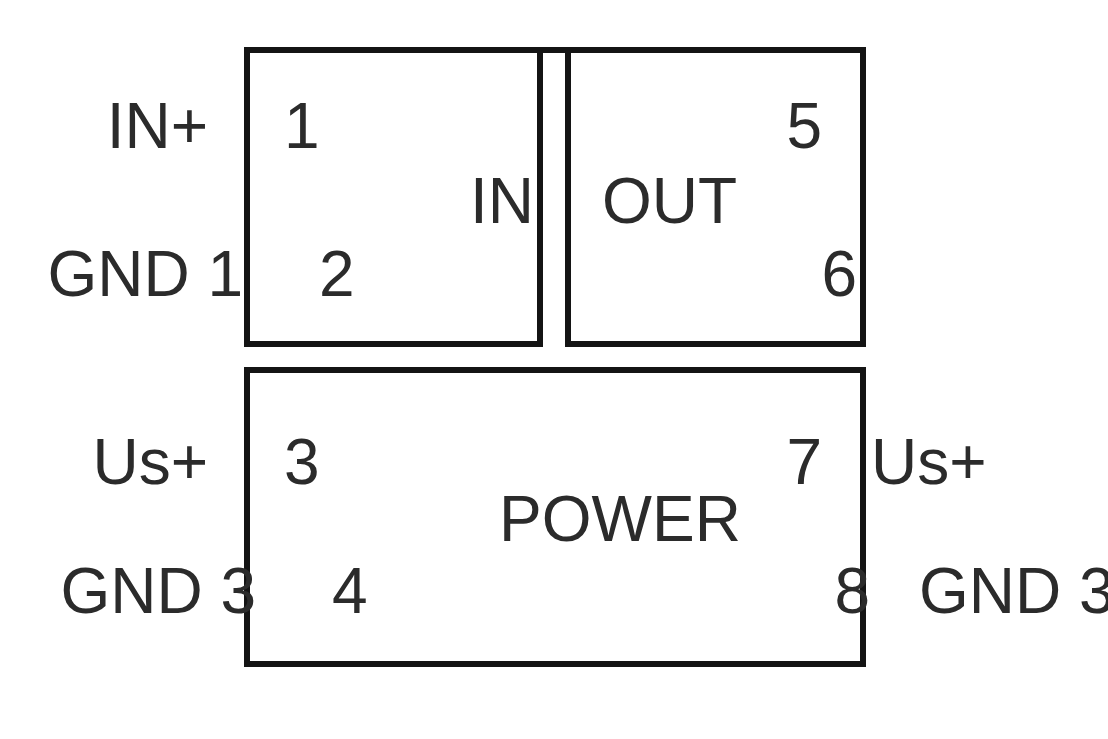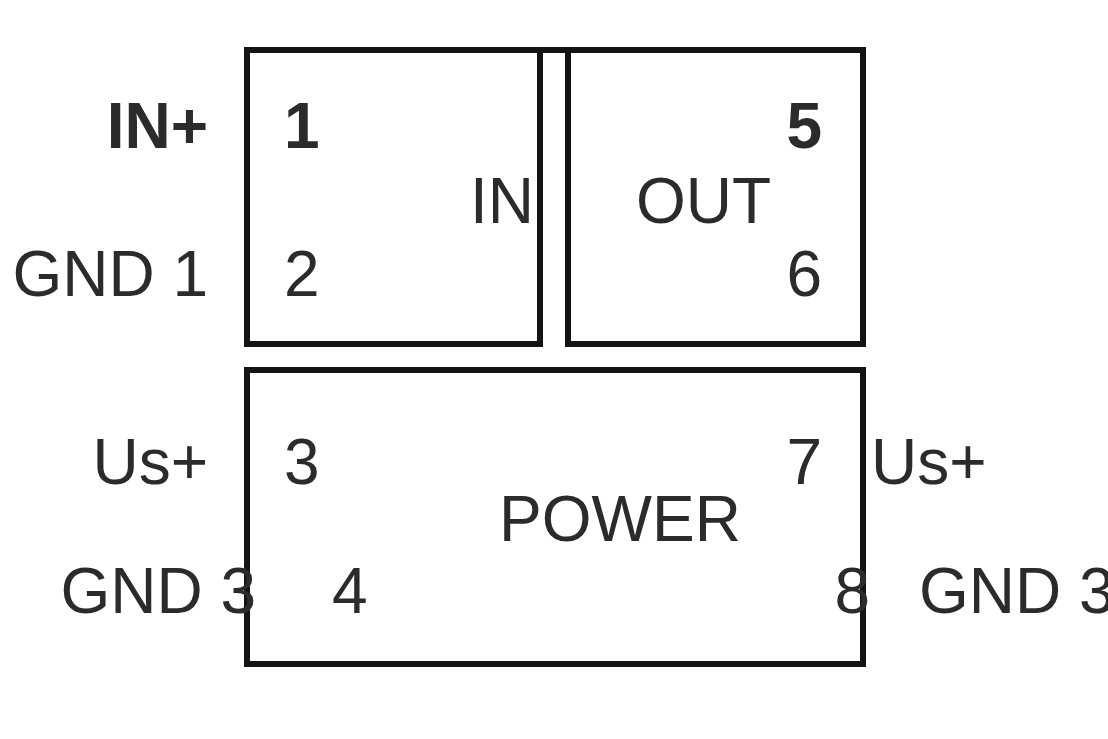--- a/index.html
+++ b/index.html
@@ -40,27 +40,27 @@
   }
   
   .pin-l { left: 284px; }
   
   .pin-r { left: 700px; width: 122px; text-align: right; }
   
   .ext-l { left: 0; width: 208px; text-align: right; }
   
   .ext-r { left: 871px; }
   
-  .row1 { top: 94px; font-weight: bold; }
-  .row2 { top: 242px; }
+  .row1 { top: 94px; }
+  .row2 { top: 242px; margin-left: 35px; }
   .row3 { top: 414px; margin-top: 16px; }
   .row4 { top: 559px; padding-left: 48px; }
   
   .label-in    { left: 470px; top: 169px; }
-  .label-out   { left: 636px; top: 169px; }
+  .label-out   { left: 602px; top: 169px; }
   .label-power { left: 244px; top: 487px; width: 752px; text-align: center; }
 </style>
 </head>
 <body>
 
 <div class="stage">
 
   <div class="box box-in"></div>
   <div class="box box-out"></div>
   <div class="box box-power"></div>

